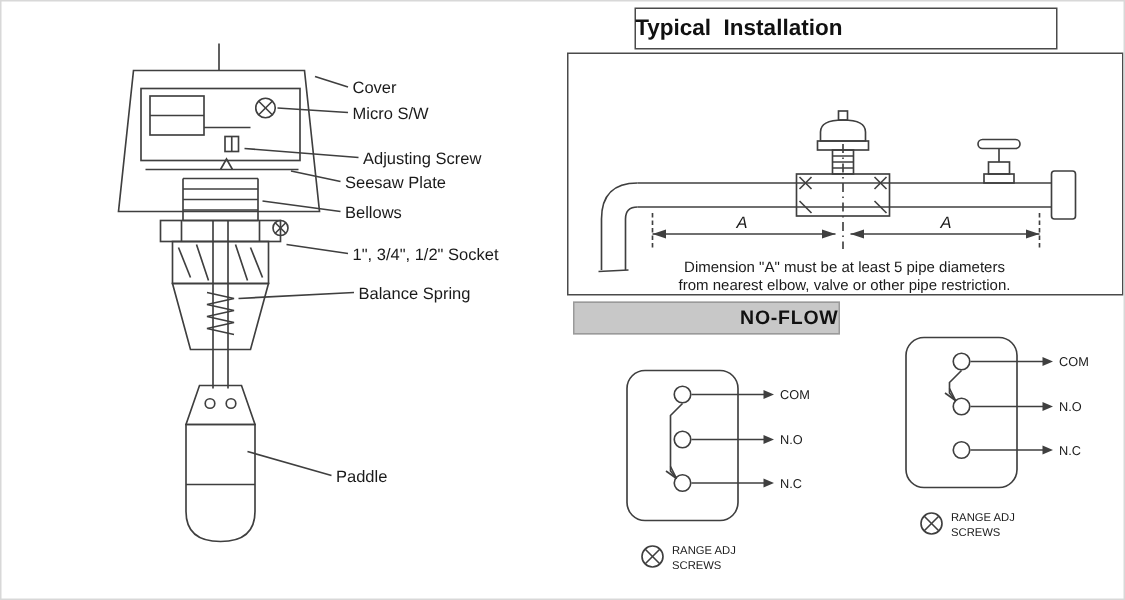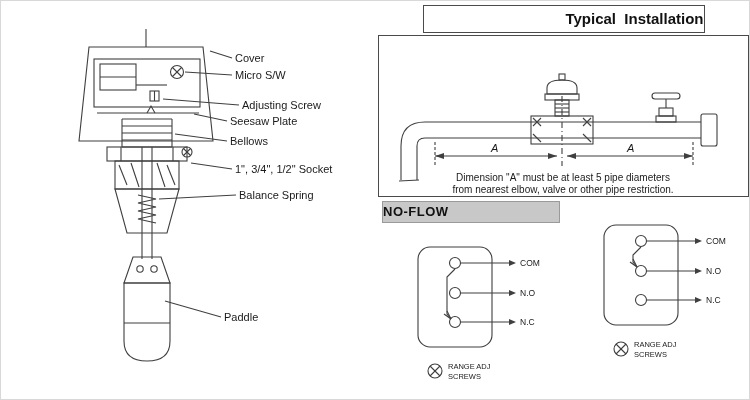--- a/index.html
+++ b/index.html
@@ -10,39 +10,39 @@
     background:#fff;
     display:flex;
     font-family:"Liberation Sans", sans-serif;
     overflow:hidden;
   }
   .left-panel { width:377px; height:344px; }
   .right-panel { width:371px; height:400px; display:flex; flex-direction:column; }
   .title-box {
     width:282px; margin:4px auto 2px auto;
     border:1px solid #4a4a4a;
-    text-align:right;
+    text-align:left;
     font-weight:bold; font-size:15px; color:#111;
     padding:4px 0 5px 0;
   }
   .title-box span { white-space:pre; }
   .install-box {
     border:1px solid #4a4a4a;
     height:162px; width:100%;
     background:#fff;
   }
   .bottom-section { display:flex; flex:1; margin-top:4px; }
   .state-col { flex:1; display:flex; flex-direction:column; align-items:center; }
   .col-divider { width:1px; background:#8f8f8f; }
   .col-header {
     width:calc(100% - 8px);
     margin:0 4px;
     background:#c8c8c8;
     border:1px solid #9a9a9a;
-    text-align:left;
+    text-align:right;
     font-weight:bold; font-size:13px; color:#111;
     letter-spacing:0.5px;
     padding:2px 0 3px 0;
   }
   svg { display:block; }
   svg text { font-family:"Liberation Sans", sans-serif; fill:#1a1a1a; }
   .lbl { font-size:11px; }
   .dimlbl { font-size:11px; font-style:italic; }
   .note { font-size:10px; }
   .term { font-size:8.5px; }

